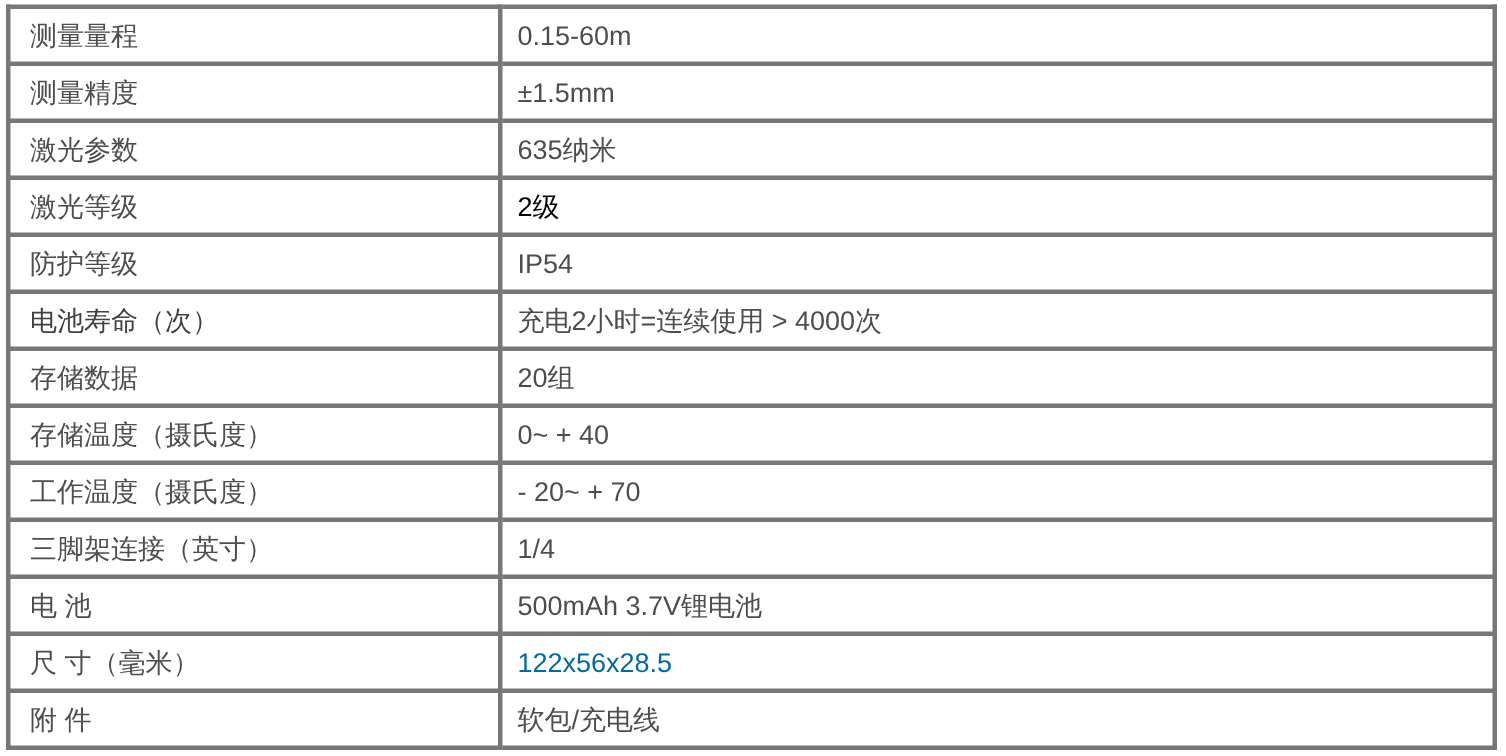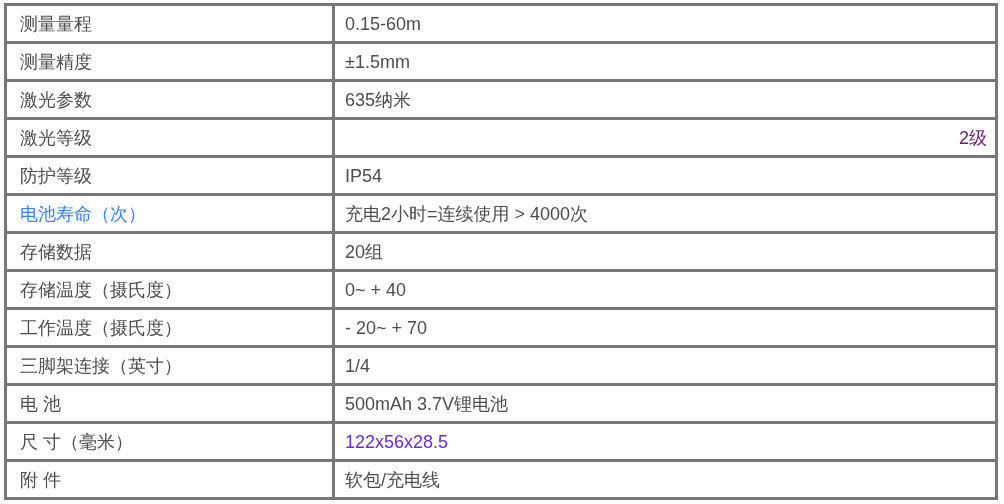--- a/index.html
+++ b/index.html
@@ -59,30 +59,30 @@
     <td class="value-cell" style="border-color: rgb(119, 119, 119); color: rgb(77, 77, 77);">±1.5mm</td>
   </tr>
 
   <tr>
     <td class="label-cell" style="border-color: rgb(119, 119, 119); color: rgb(77, 77, 77);">激光参数</td>
     <td class="value-cell" style="border-color: rgb(119, 119, 119); color: rgb(77, 77, 77);">635纳米</td>
   </tr>
 
   <tr>
     <td class="label-cell" style="border-color: rgb(119, 119, 119); color: rgb(77, 77, 77);">激光等级</td>
-    <td class="value-cell" style="border-color: rgb(119, 119, 119); color: #701a75; text-align: right;">2级</td>
+    <td class="value-cell" style="border-color: rgb(119, 119, 119); color: #000000;">2级</td>
   </tr>
 
   <tr>
     <td class="label-cell" style="border-color: rgb(119, 119, 119); color: rgb(77, 77, 77);">防护等级</td>
     <td class="value-cell" style="border-color: rgb(119, 119, 119); color: rgb(77, 77, 77);">IP54</td>
   </tr>
 
   <tr>
-    <td class="label-cell" style="border-color: rgb(119, 119, 119); color: #3b82f6;">电池寿命（次）</td>
+    <td class="label-cell" style="border-color: rgb(119, 119, 119); color: #404040;">电池寿命（次）</td>
     <td class="value-cell" style="border-color: rgb(119, 119, 119); color: rgb(77, 77, 77);">充电2小时=连续使用 &gt; 4000次</td>
   </tr>
 
   <tr>
     <td class="label-cell" style="border-color: rgb(119, 119, 119); color: rgb(77, 77, 77);">存储数据</td>
     <td class="value-cell" style="border-color: rgb(119, 119, 119); color: rgb(77, 77, 77);">20组</td>
   </tr>
 
 
   <tr>
@@ -100,21 +100,21 @@
     <td class="value-cell" style="border-color: rgb(119, 119, 119); color: rgb(77, 77, 77);">1/4</td>
   </tr>
 
   <tr>
     <td class="label-cell" style="border-color: rgb(119, 119, 119); color: rgb(77, 77, 77);">电 池</td>
     <td class="value-cell" style="border-color: rgb(119, 119, 119); color: rgb(77, 77, 77);">500mAh 3.7V锂电池</td>
   </tr>
 
   <tr>
     <td class="label-cell" style="border-color: rgb(119, 119, 119); color: rgb(77, 77, 77);">尺 寸（毫米）</td>
-    <td class="value-cell" style="border-color: rgb(119, 119, 119); color: #6d28d9;">122x56x28.5</td>
+    <td class="value-cell" style="border-color: rgb(119, 119, 119); color: #0369a1;">122x56x28.5</td>
   </tr>
 
   <tr>
     <td class="label-cell" style="border-color: rgb(119, 119, 119); color: rgb(77, 77, 77);">附 件</td>
     <td class="value-cell" style="border-color: rgb(119, 119, 119); color: rgb(77, 77, 77);">软包/充电线</td>
   </tr>
 </tbody>
   </table>
 </div>
 

